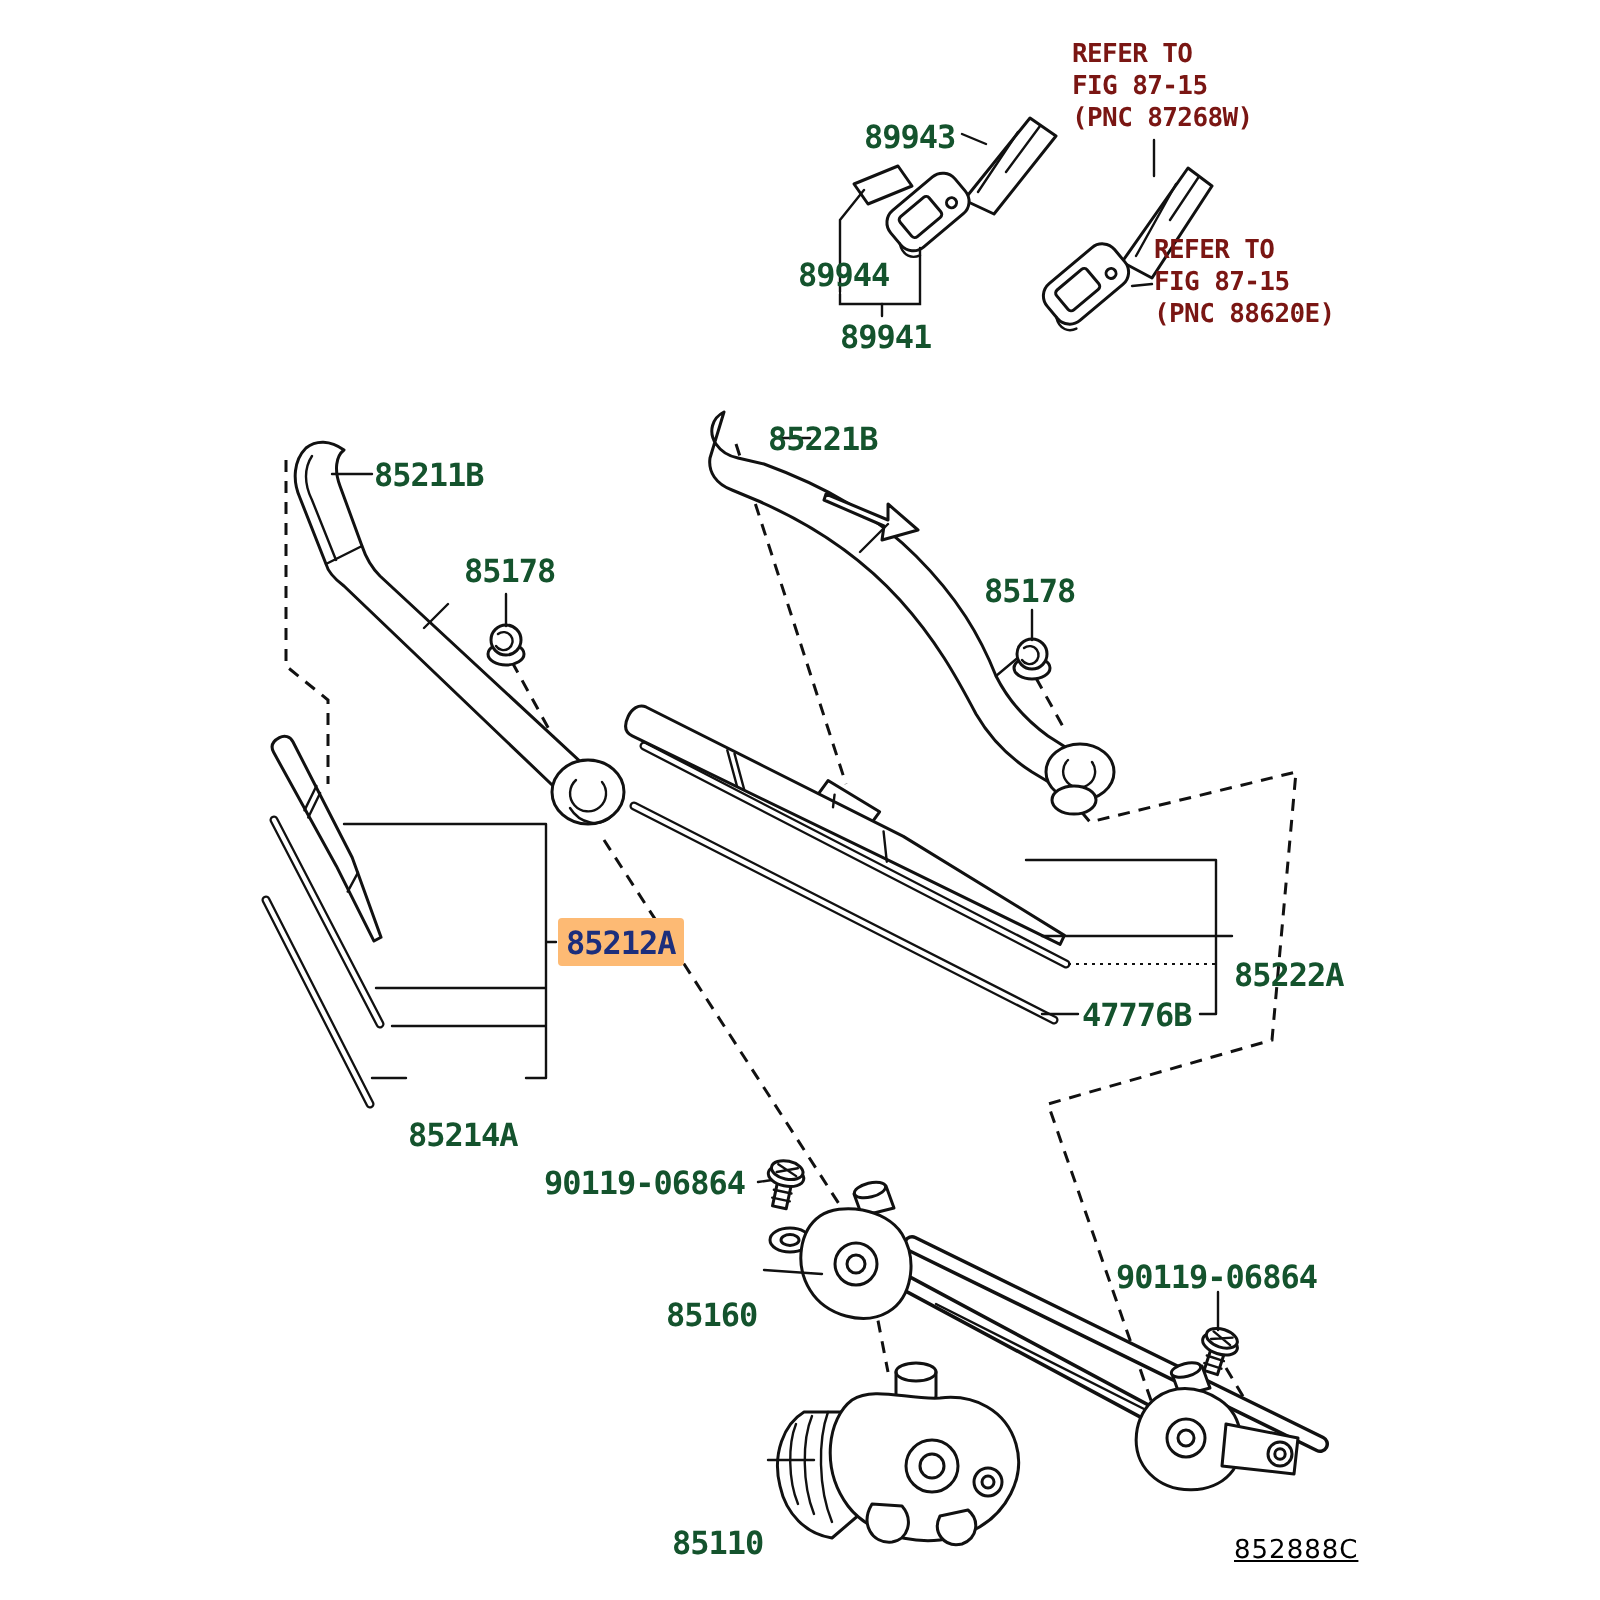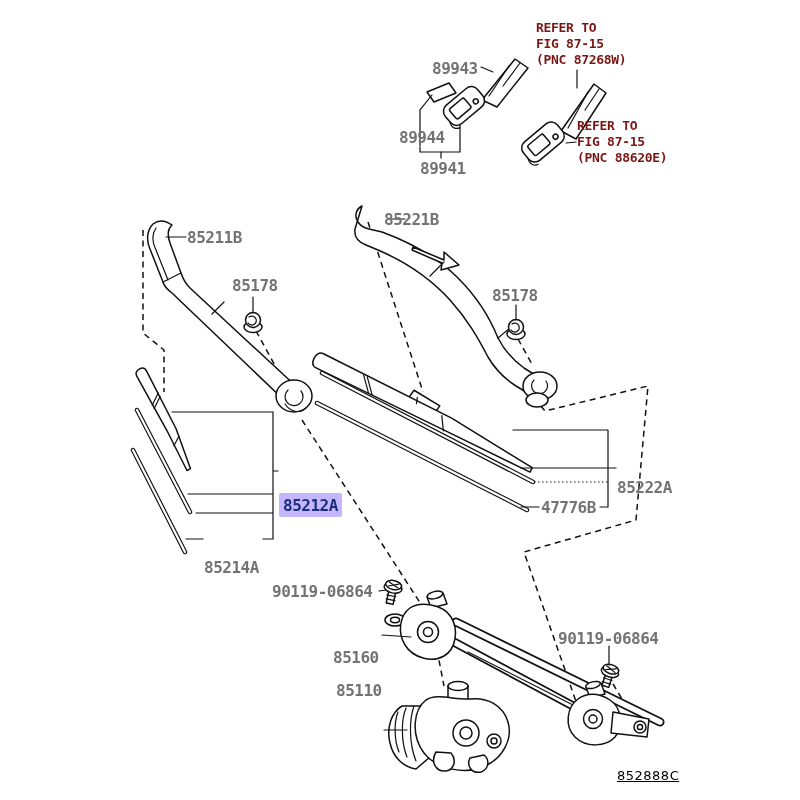--- a/index.html
+++ b/index.html
@@ -3,30 +3,30 @@
 <meta charset="utf-8">
 <style>
   html,body { margin:0; padding:0; background:#ffffff; }
   .canvas {
     position:relative; width:800px; height:800px; background:#ffffff;
     font-family:"DejaVu Sans Mono", monospace; overflow:hidden;
   }
   .canvas svg { position:absolute; left:0; top:0; }
   .part-label {
     position:absolute; font:700 16px "DejaVu Sans Mono", monospace;
-    color:#737373; letter-spacing:-0.5px; white-space:nowrap; cursor:default;
+    color:#14532d; letter-spacing:-0.5px; white-space:nowrap; cursor:default;
   }
   .refer-block {
     position:absolute; font:700 13px "DejaVu Sans Mono", monospace;
     color:#7a1613; letter-spacing:-0.3px; line-height:16px; white-space:nowrap;
   }
   .highlight-label {
     position:absolute; font:700 16px "DejaVu Sans Mono", monospace;
-    background:#c4b5fd; color:#1c2e7c; letter-spacing:-0.5px;
-    padding:3px 4px 2px 4px; border-radius:2px; white-space:nowrap;margin-top:34px;
+    background:#fdba74; color:#1c2e7c; letter-spacing:-0.5px;
+    padding:3px 4px 2px 4px; border-radius:2px; white-space:nowrap;
   }
   .footer-code {
     position:absolute; font:400 13px "DejaVu Sans", sans-serif;
     color:#000000; letter-spacing:0.5px;
   }
   .ln   { stroke:#111; stroke-width:1.5; fill:none; stroke-linecap:round; stroke-linejoin:round; }
   .lnf  { stroke:#111; stroke-width:1.5; fill:#fff; stroke-linecap:round; stroke-linejoin:round; }
   .thin { stroke:#111; stroke-width:1.2; fill:none; stroke-linecap:round; }
   .dash { stroke:#111; stroke-width:1.5; fill:none; stroke-dasharray:6 4.5; }
   .strip-out { stroke:#111; stroke-width:4.5; stroke-linecap:round; }
@@ -219,16 +219,16 @@
   <div class="part-label" style="left:492px; top:286px;">85178</div>
 
   <div class="highlight-label" style="left:279px; top:459px;">85212A</div>
   <div class="part-label" style="left:617px; top:458px;margin-top:20px;">85222A</div>
   <div class="part-label" style="left:541px; top:498px;">47776B</div>
   <div class="part-label" style="left:204px; top:530px;margin-top:28px;">85214A</div>
 
   <div class="part-label" style="left:272px; top:582px;">90119-06864</div>
   <div class="part-label" style="left:333px; top:648px;">85160</div>
   <div class="part-label" style="left:558px; top:629px;">90119-06864</div>
-  <div class="part-label" style="left:336px; top:681px;text-align:right;">85110</div>
+  <div class="part-label" style="left:336px; top:762px;text-align:right;">85110</div>
 
   <div class="footer-code" style="left:617px; top:768px;text-decoration:underline;">852888C</div>
 </div>
 
 </body></html>

